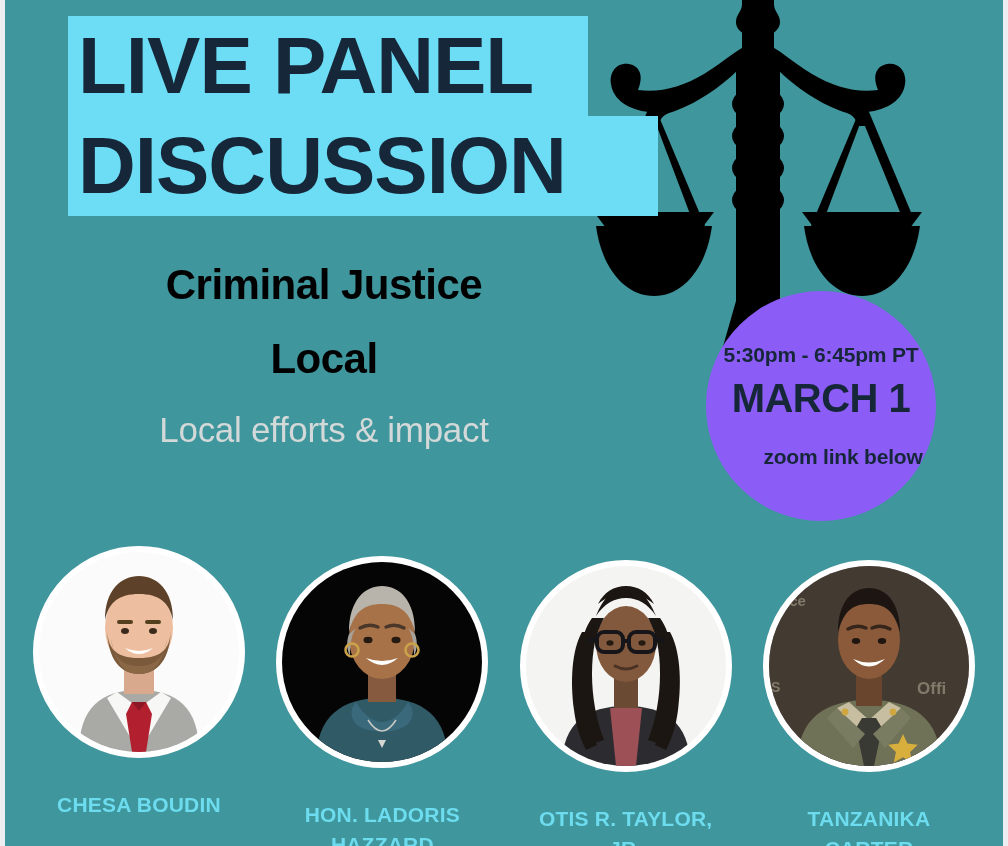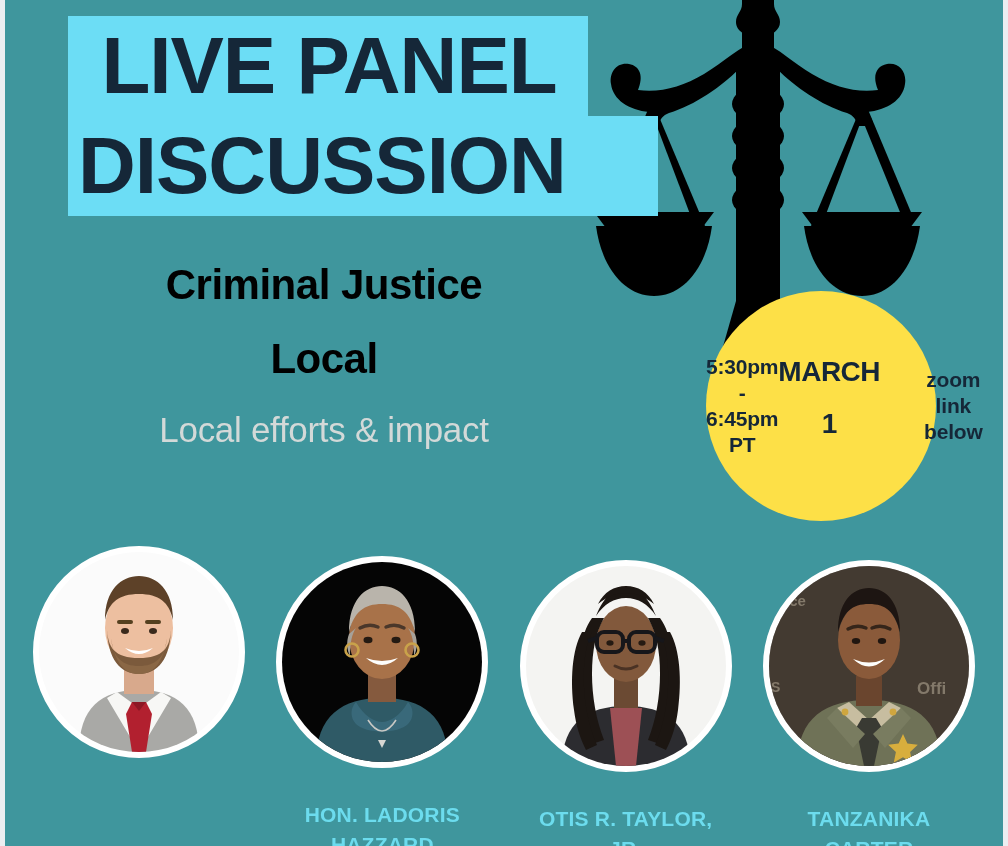--- a/index.html
+++ b/index.html
@@ -48,21 +48,21 @@
     background: #6cddf5;
     color: #152738;
     font-weight: 700;
     font-size: 80px;
     line-height: 100px;
     letter-spacing: -1px;
     padding: 0 8px 0 10px;
     white-space: nowrap;
     width: max-content;
   }
-  .hl-line.l1 { min-width: 502px; text-align: center; }
+  .hl-line.l1 { min-width: 502px; }
   .hl-line.l2 { min-width: 572px; }
 
   
   .subtitle-block {
     position: absolute;
     left: 44px;
     top: 248px;
     width: 560px;
     text-align: center;
   }
@@ -85,35 +85,36 @@
   }
 
   
   .date-badge {
     position: absolute;
     left: 706px;
     top: 291px;
     width: 230px;
     height: 230px;
     border-radius: 50%;
-    background: #fde047;
+    background: #8b5cf6;
     display: flex;
-    flex-direction: row;
+    flex-direction: column;
     align-items: center;
+    justify-content: center;
     color: #152738;
     text-align: center;
   }
   .badge-time {
     font-size: 21px;
     font-weight: 700;
     line-height: 26px;
     letter-spacing: -0.2px;
   }
   .badge-date {
-    font-size: 28px;
+    font-size: 40px;
     font-weight: 700;
     line-height: 52px;
     letter-spacing: -0.5px;
     margin: 4px 0 20px 0;
   }
   .badge-note {
     font-size: 21px;
     font-weight: 700;
     line-height: 26px;
     letter-spacing: -0.2px;
@@ -264,20 +265,21 @@
           <path d="M66 68 c0 -30 16 -44 34 -44 c18 0 34 14 34 44 c-4 -18 -14 -26 -34 -26 c-20 0 -30 8 -34 26 z" fill="#5d4128"></path>
 
           <rect x="78" y="68" width="16" height="4" rx="2" fill="#54401f"></rect>
           <rect x="106" y="68" width="16" height="4" rx="2" fill="#54401f"></rect>
           <ellipse cx="86" cy="79" rx="4" ry="3" fill="#3a2a1c"></ellipse>
           <ellipse cx="114" cy="79" rx="4" ry="3" fill="#3a2a1c"></ellipse>
 
           <path d="M86 96 q14 12 28 0 q-14 6 -28 0 z" fill="#ffffff"></path>
         </svg>
       </div>
+      <div class="panelist-name">CHESA BOUDIN</div>
     </div>
 
     <div class="panelist p-offset-2">
       <div class="avatar">
         <svg viewBox="0 0 200 200" xmlns="http://www.w3.org/2000/svg" aria-hidden="true">
           <rect width="200" height="200" fill="#050505"></rect>
 
           <path d="M34 200 c0 -46 26 -64 66 -64 c40 0 66 18 66 64 z" fill="#2f5a66"></path>
           <path d="M74 140 c8 14 18 20 26 20 c8 0 18 -6 26 -20 c6 6 6 16 0 22 c-10 10 -42 10 -52 0 c-6 -6 -6 -16 0 -22 z" fill="#39697a"></path>
 

